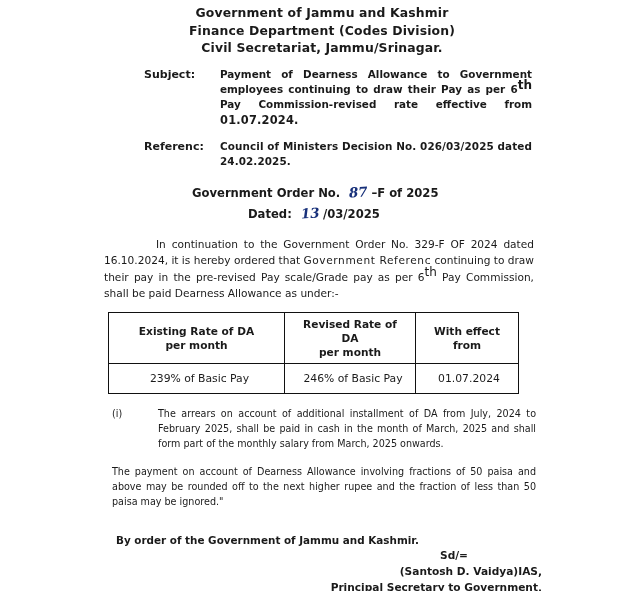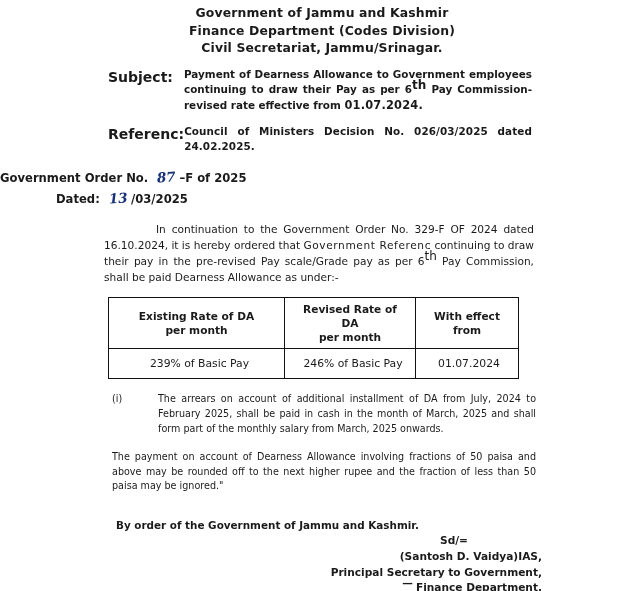--- a/index.html
+++ b/index.html
@@ -36,38 +36,40 @@
 
   
   .field-block {
     display: flex;
     margin-top: 10px;
     padding: 0 98px 0 108px;
   }
   .field-label {
     flex: 0 0 76px;
     font-weight: bold;
-    font-size: 14px;
+    font-size: 11px;
     line-height: 1.46;
+    margin-left: 36px;
   }
   .field-value {
     flex: 1 1 auto;
     font-weight: bold;
     font-size: 10.4px;
     line-height: 1.46;
     text-align: justify;
     text-align-last: left;
   }
   .field-value.ref { letter-spacing: .1px; }
   sup { font-size: 12px; vertical-align: super; line-height: 0; }
   .big-date { font-size: 11.4px; letter-spacing: .2px; }
 
   
   .order-no-wrap {
     margin-top: 13px;
+    padding-left: 192px;
     font-weight: bold;
     font-size: 11.6px;
     line-height: 1.55;
   }
   .order-line { display: flex; align-items: baseline; }
   .order-line .lbl { white-space: pre; }
   .order-line.dated .lbl { margin-left: 56px; }
   .hand {
     font-family: "DejaVu Serif", "Liberation Serif", serif;
     font-style: italic;

